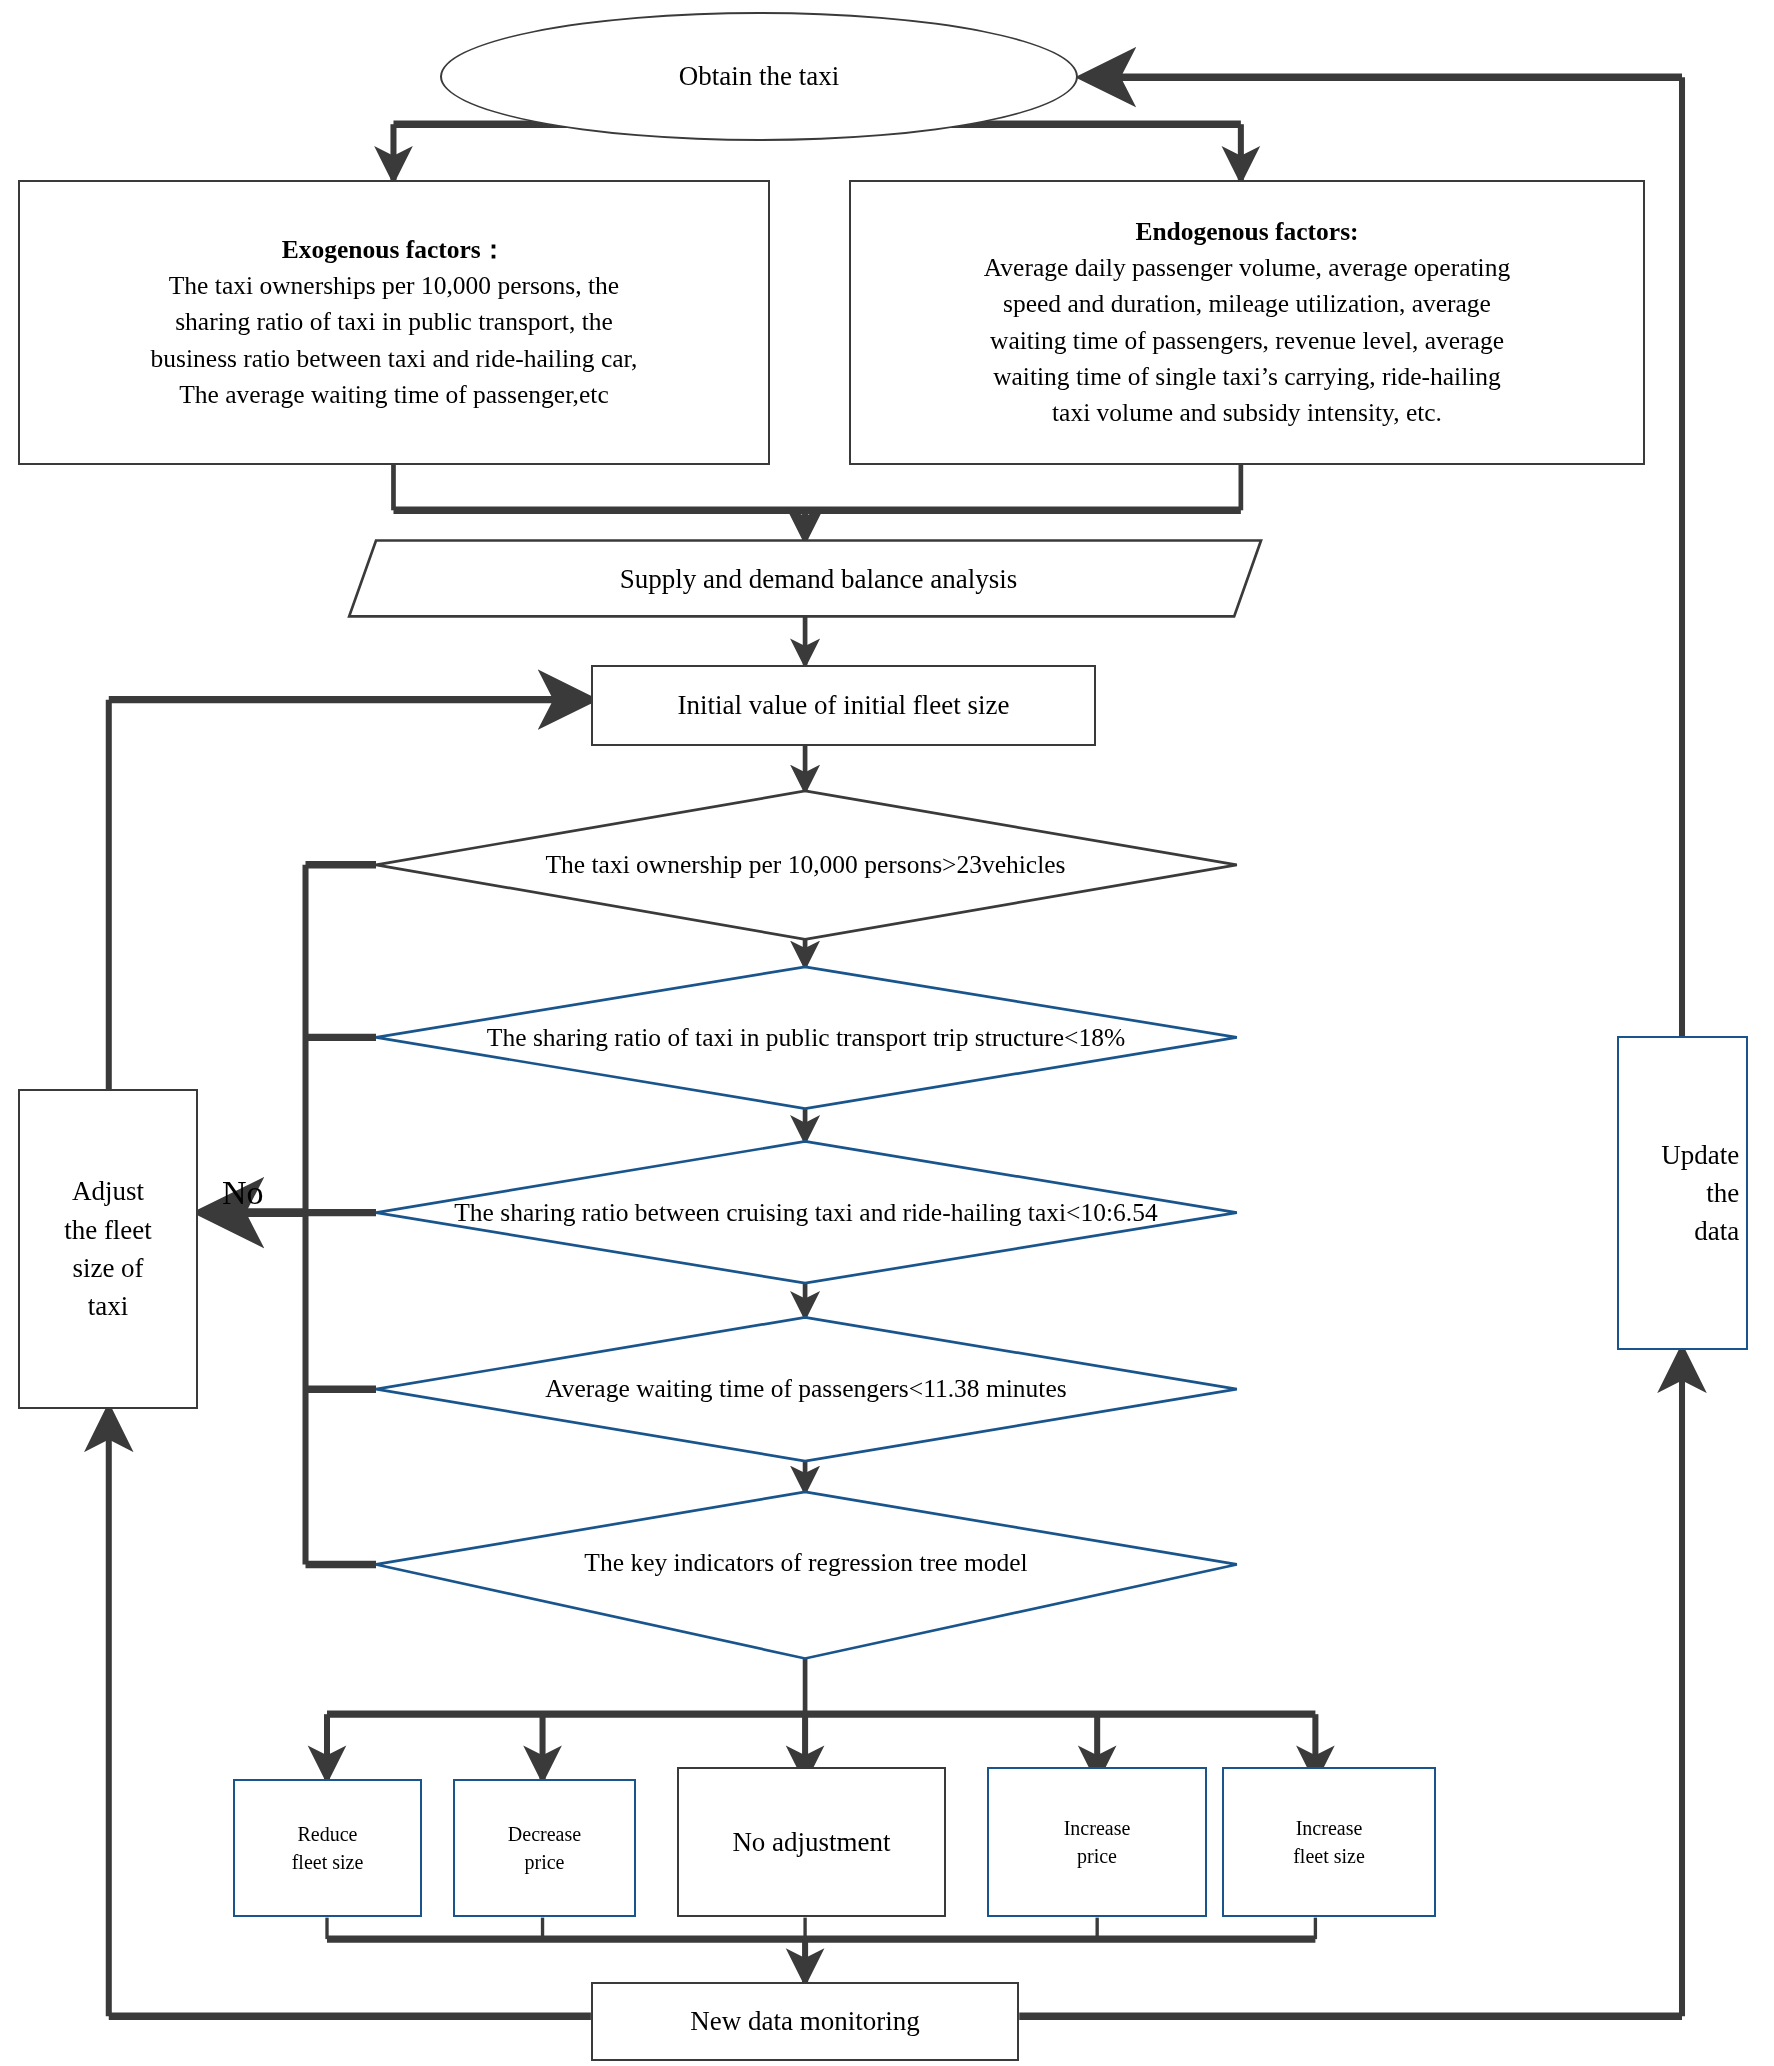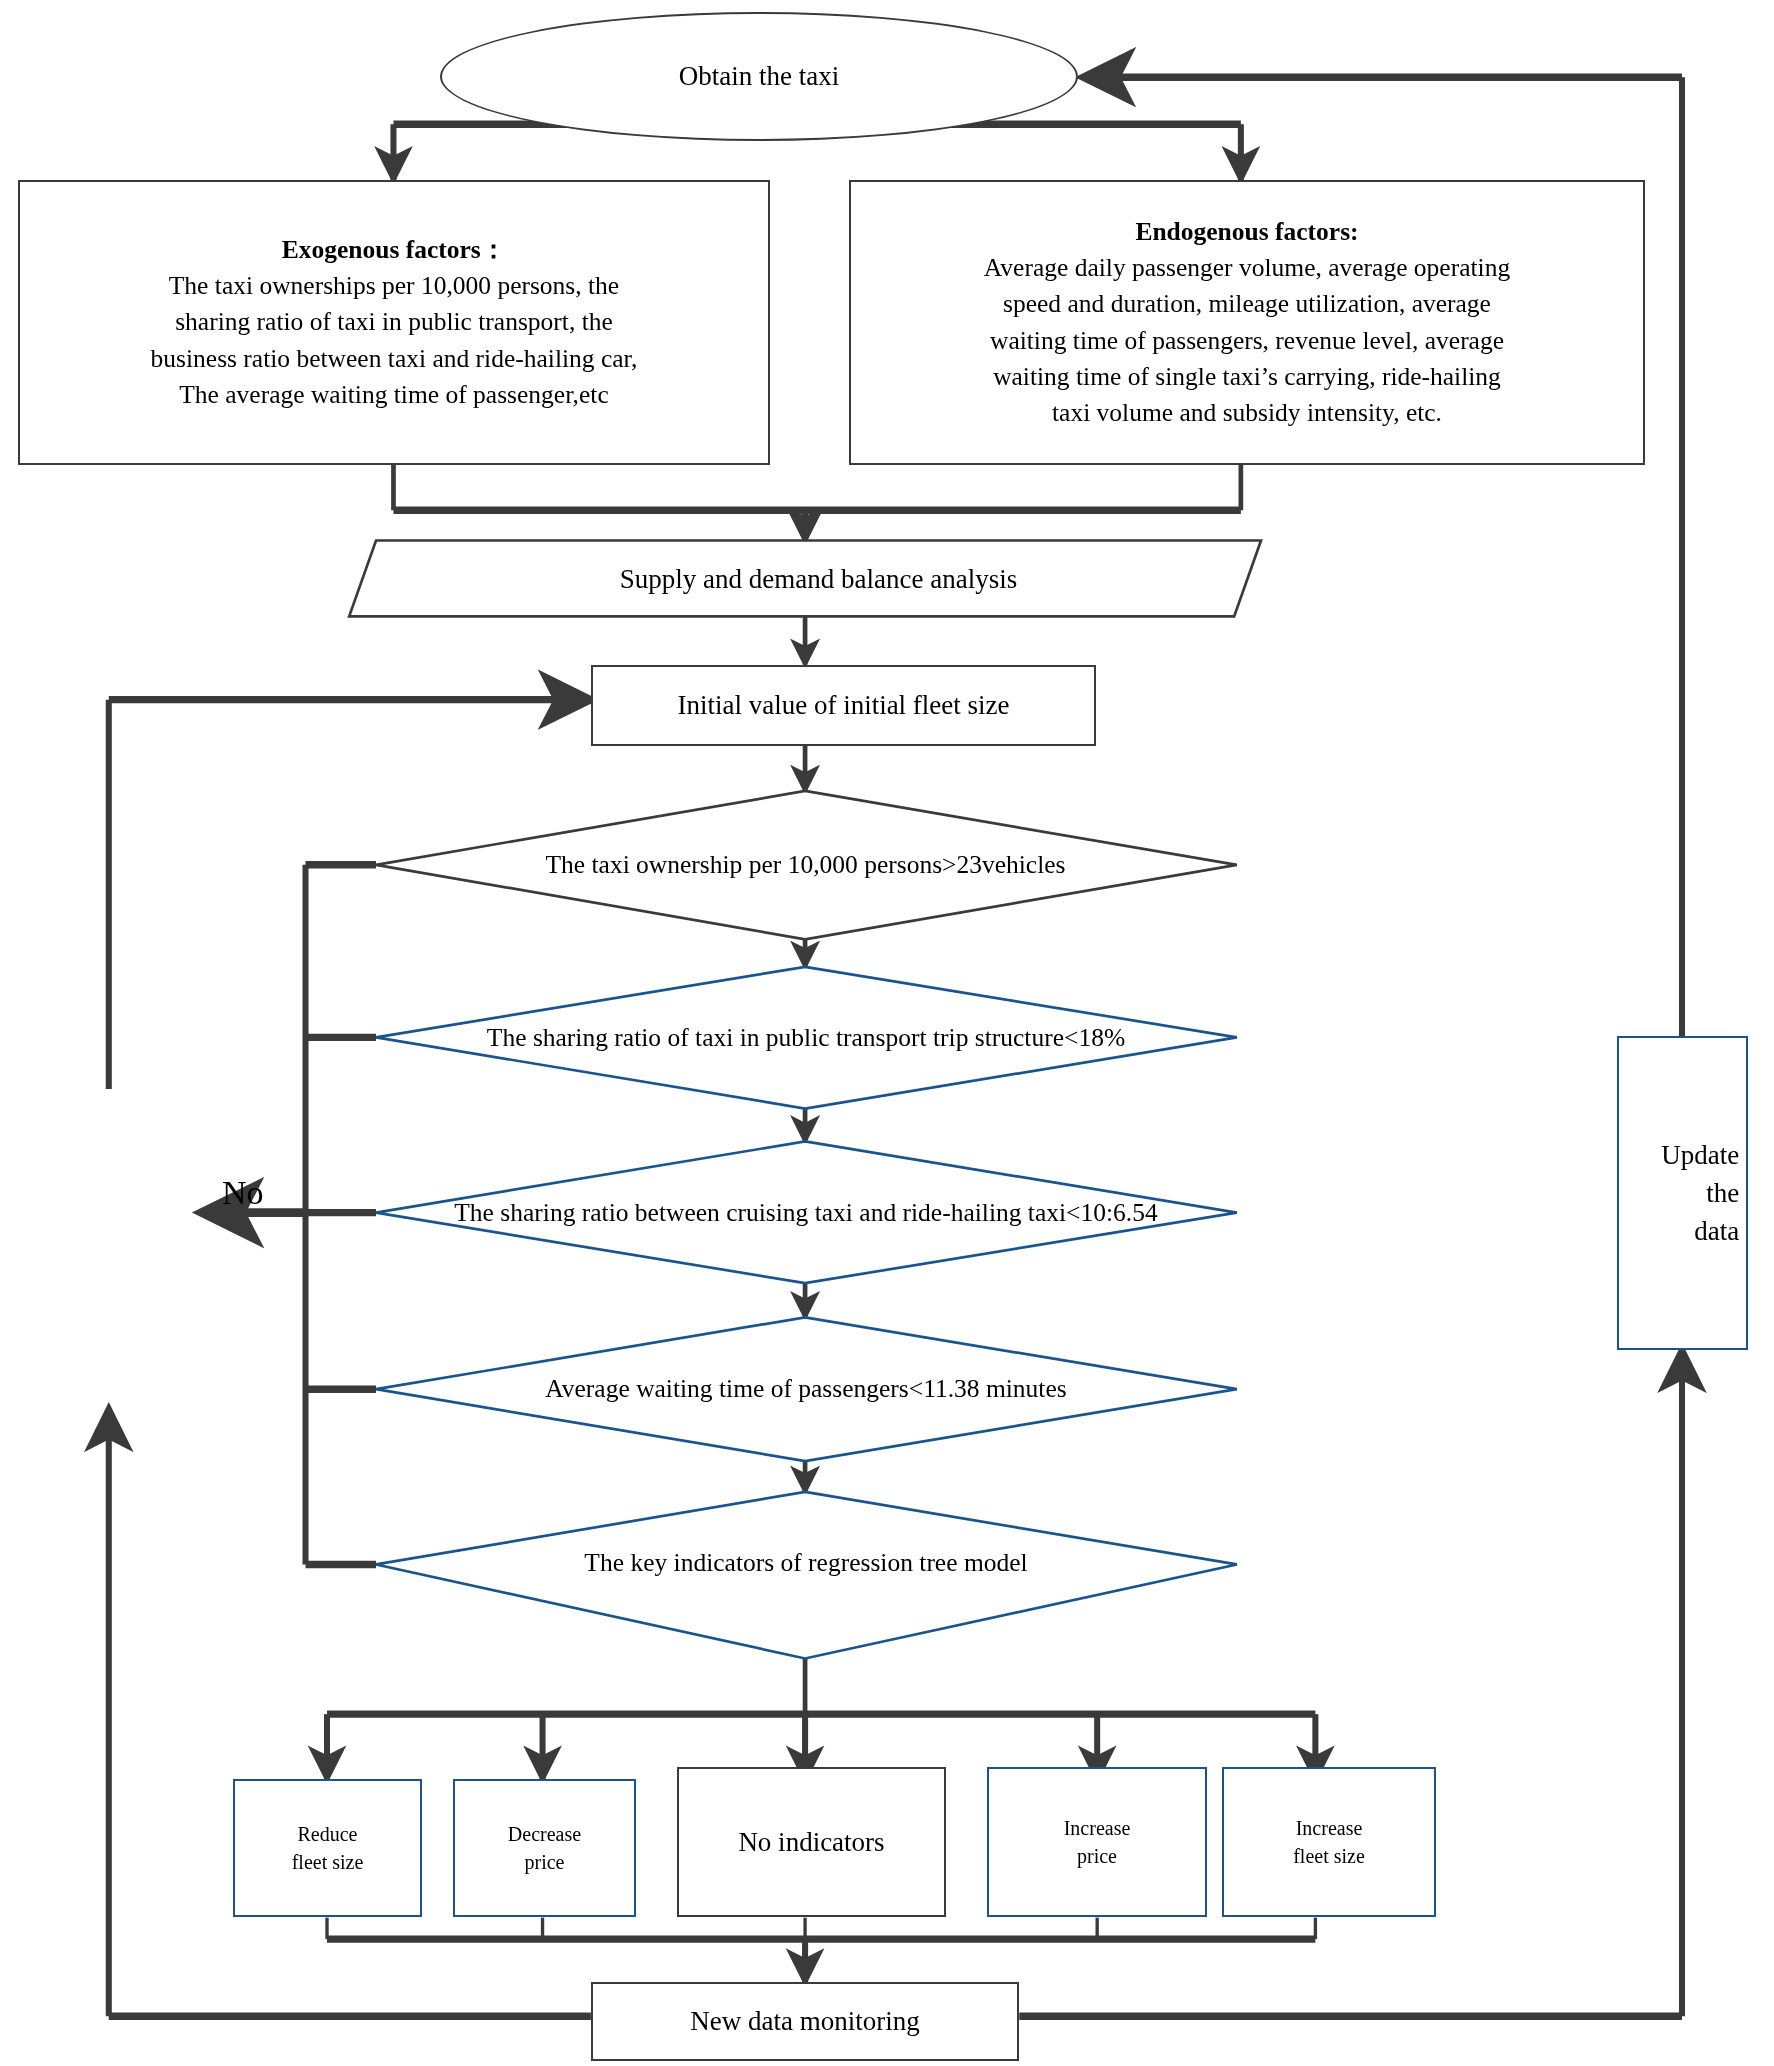--- a/index.html
+++ b/index.html
@@ -154,37 +154,43 @@
 minutes</span>
   </div>
   <div class="dia-label fs38" style="left:430px;top:1516px;width:752px;height:94px;">
     <span class="txt">The key indicators  of regression tree model</span>
   </div>
 
   <div class="edge-label" style="left:222px;top:1168px;">
     <span>No</span>
   </div>
 
+  <div class="node rect-dark fs40" style="left:18px;top:1089px;width:180px;height:320px;">
+    <span class="txt">Adjust
+the fleet
+size of
+taxi</span>
+  </div>
 
   <div class="node rect-blue fs40" style="left:1617px;top:1036px;width:131px;height:314px;text-align:right;">
     <span class="txt">Update
 the
 data</span>
   </div>
 
   <div class="node rect-blue fs36" style="left:233px;top:1779px;width:189px;height:138px;">
     <span class="txt">Reduce
 fleet size</span>
   </div>
   <div class="node rect-blue fs36" style="left:453px;top:1779px;width:183px;height:138px;">
     <span class="txt">Decrease
 price</span>
   </div>
   <div class="node rect-dark fs40" style="left:677px;top:1767px;width:269px;height:150px;">
-    <span class="txt">No indicators</span>
+    <span class="txt">No adjustment</span>
   </div>
   <div class="node rect-blue fs36" style="left:987px;top:1767px;width:220px;height:150px;">
     <span class="txt">Increase
 price</span>
   </div>
   <div class="node rect-blue fs36" style="left:1222px;top:1767px;width:214px;height:150px;">
     <span class="txt">Increase
 fleet size</span>
   </div>
 

